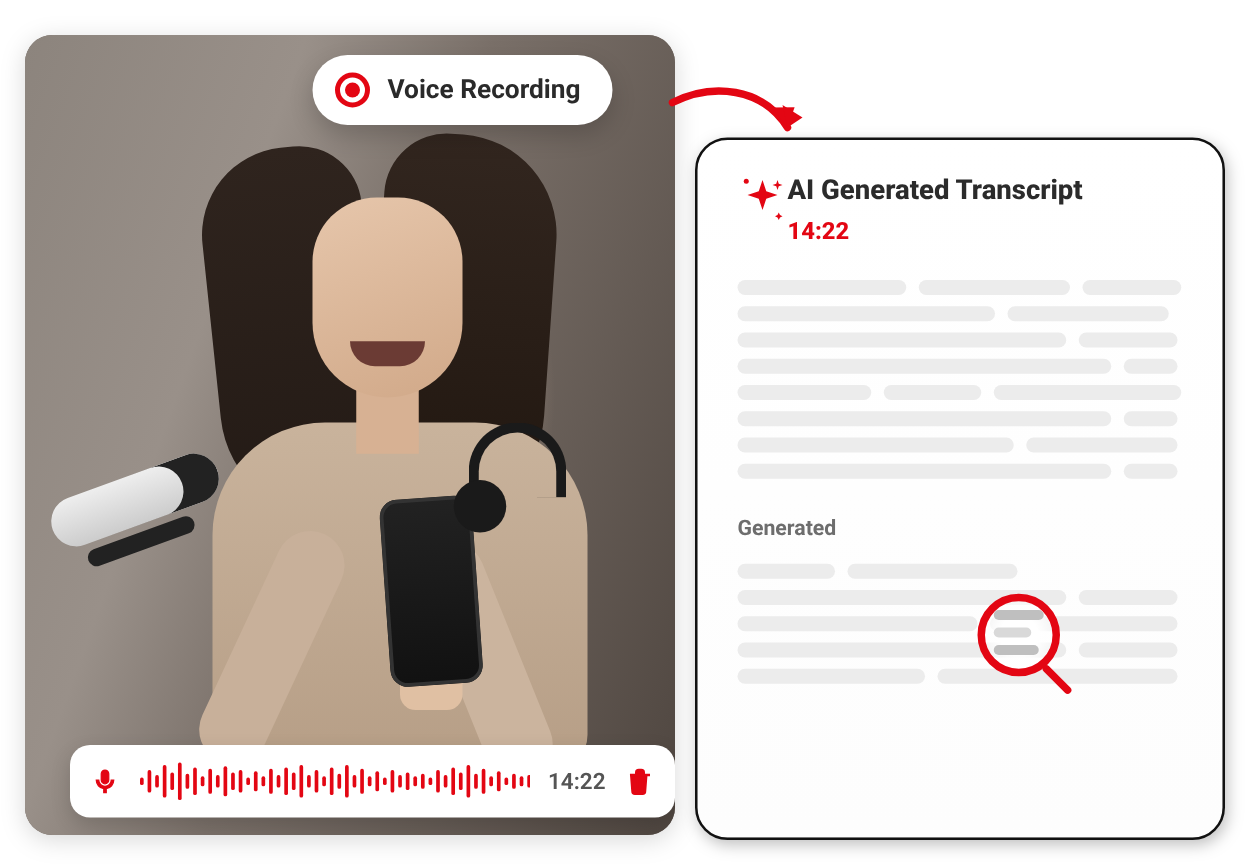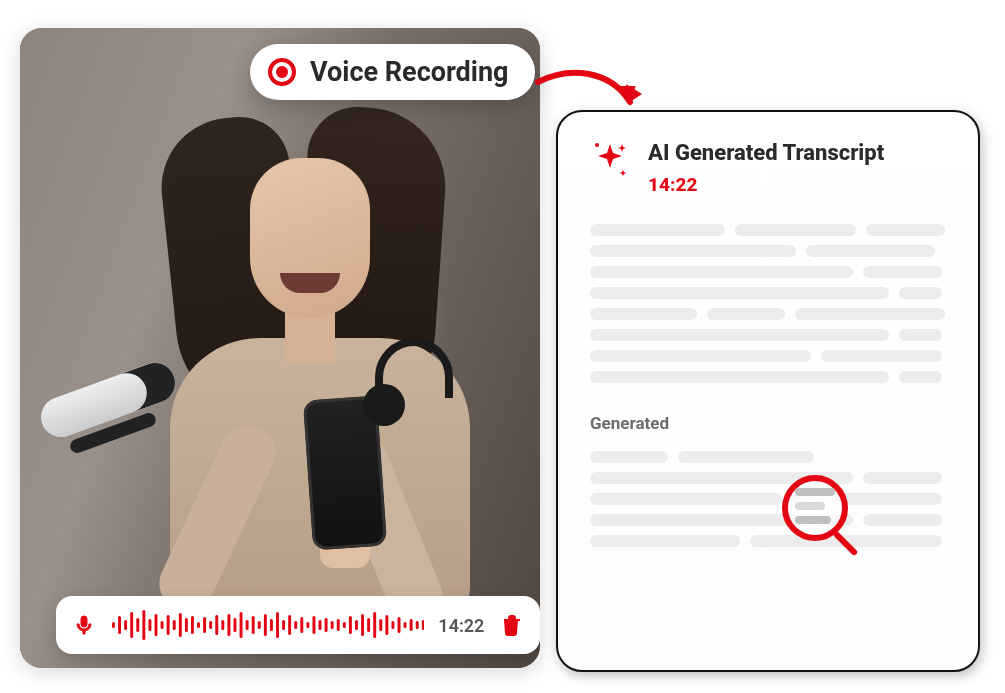--- a/index.html
+++ b/index.html
@@ -60,21 +60,21 @@
       padding: 0 26px 0 18px;
       display: flex; align-items: center; gap: 14px;
       box-shadow: 0 8px 20px rgba(0,0,0,.18);
       z-index: 6;
     }
     .rec-ring {
       width: 28px; height: 28px; border-radius: 50%;
       border: 4px solid #e30613; display: flex; align-items:center; justify-content:center;
     }
     .rec-dot { width: 12px; height: 12px; border-radius: 50%; background:#e30613; }
-    .voice-pill .label { font-size: 27px; font-weight: 700; color:#2a2a2a; }
+    .voice-pill .label { font-size: 21px; font-weight: 700; color:#2a2a2a; }
 
     
     .audio-bar {
       position: absolute;
       left: 36px; right: auto; bottom: 14px;
       width: 484px; height: 58px;
       background: #fff; border-radius: 16px;
       display: flex; align-items: center; gap: 14px;
       padding: 0 14px;
       box-shadow: 0 6px 16px rgba(0,0,0,.15);
@@ -91,21 +91,21 @@
     .card {
       position: absolute;
       left: 556px; top: 110px;
       width: 424px; height: 562px;
       background: linear-gradient(180deg,#ffffff,#fdfdfd);
       border-radius: 26px;
       border: 2px solid #111;
       padding: 28px 32px 24px;
       filter: drop-shadow(2px 4px 6px rgba(0,0,0,.25));
     }
-    .card-head { display:flex; align-items:flex-start; gap: 18px; margin-bottom: 28px; }
+    .card-head { display:flex; align-items:flex-start; margin-bottom: 28px; }
     .sparkle svg { width: 40px; height: 40px; fill:#e30613; }
     .card-head .titles h2 { font-size: 22px; font-weight: 800; color:#2b2b2b; margin-bottom: 8px; }
     .card-head .titles .ts { font-size: 19px; font-weight: 800; color:#e30613; }
 
     .skel { display:flex; flex-wrap:wrap; gap: 9px 10px; align-content:flex-start; margin-bottom: 30px; }
     .bar { height: 12px; background:#ececec; border-radius: 6px; }
     .subhead { font-size: 17px; font-weight: 700; color:#6d6d6d; margin: 8px 0 18px; }
 
     .skel2 { position: relative; display:flex; flex-wrap:wrap; gap: 9px 10px; }
 

